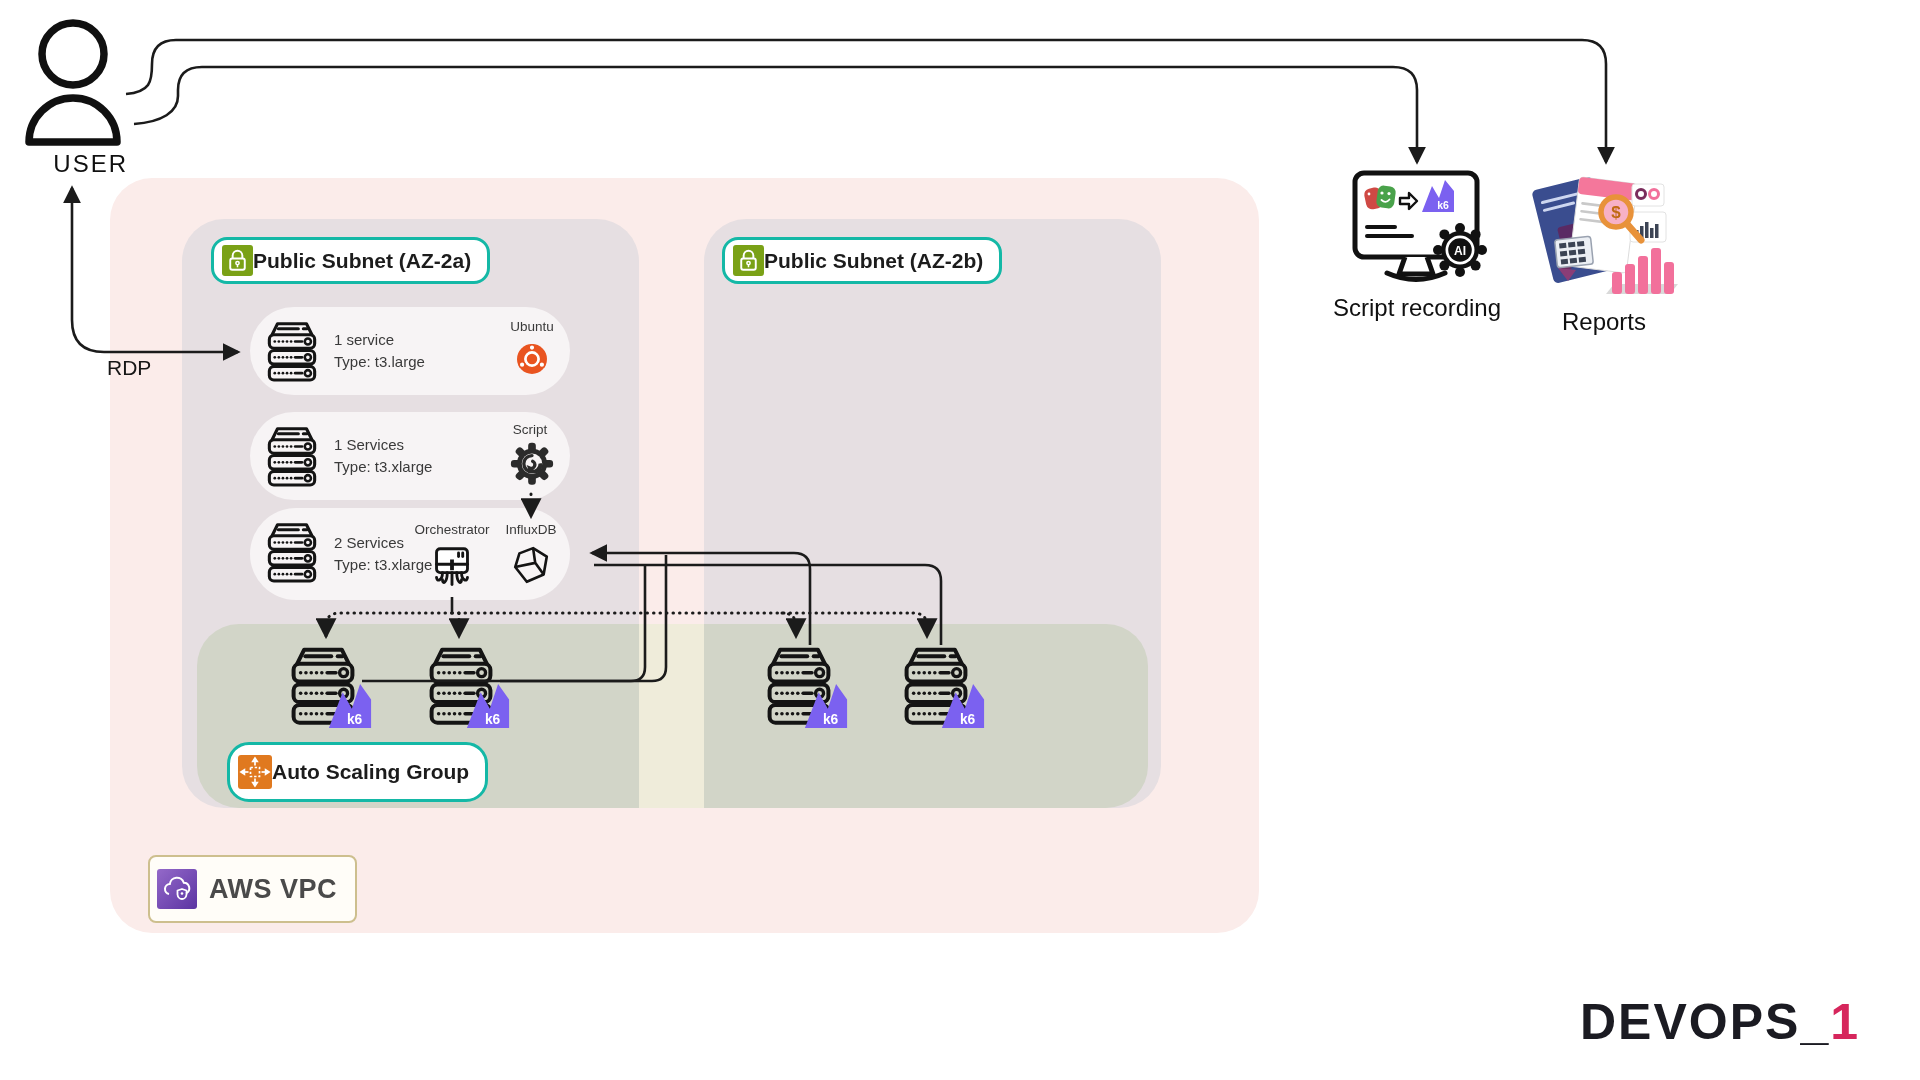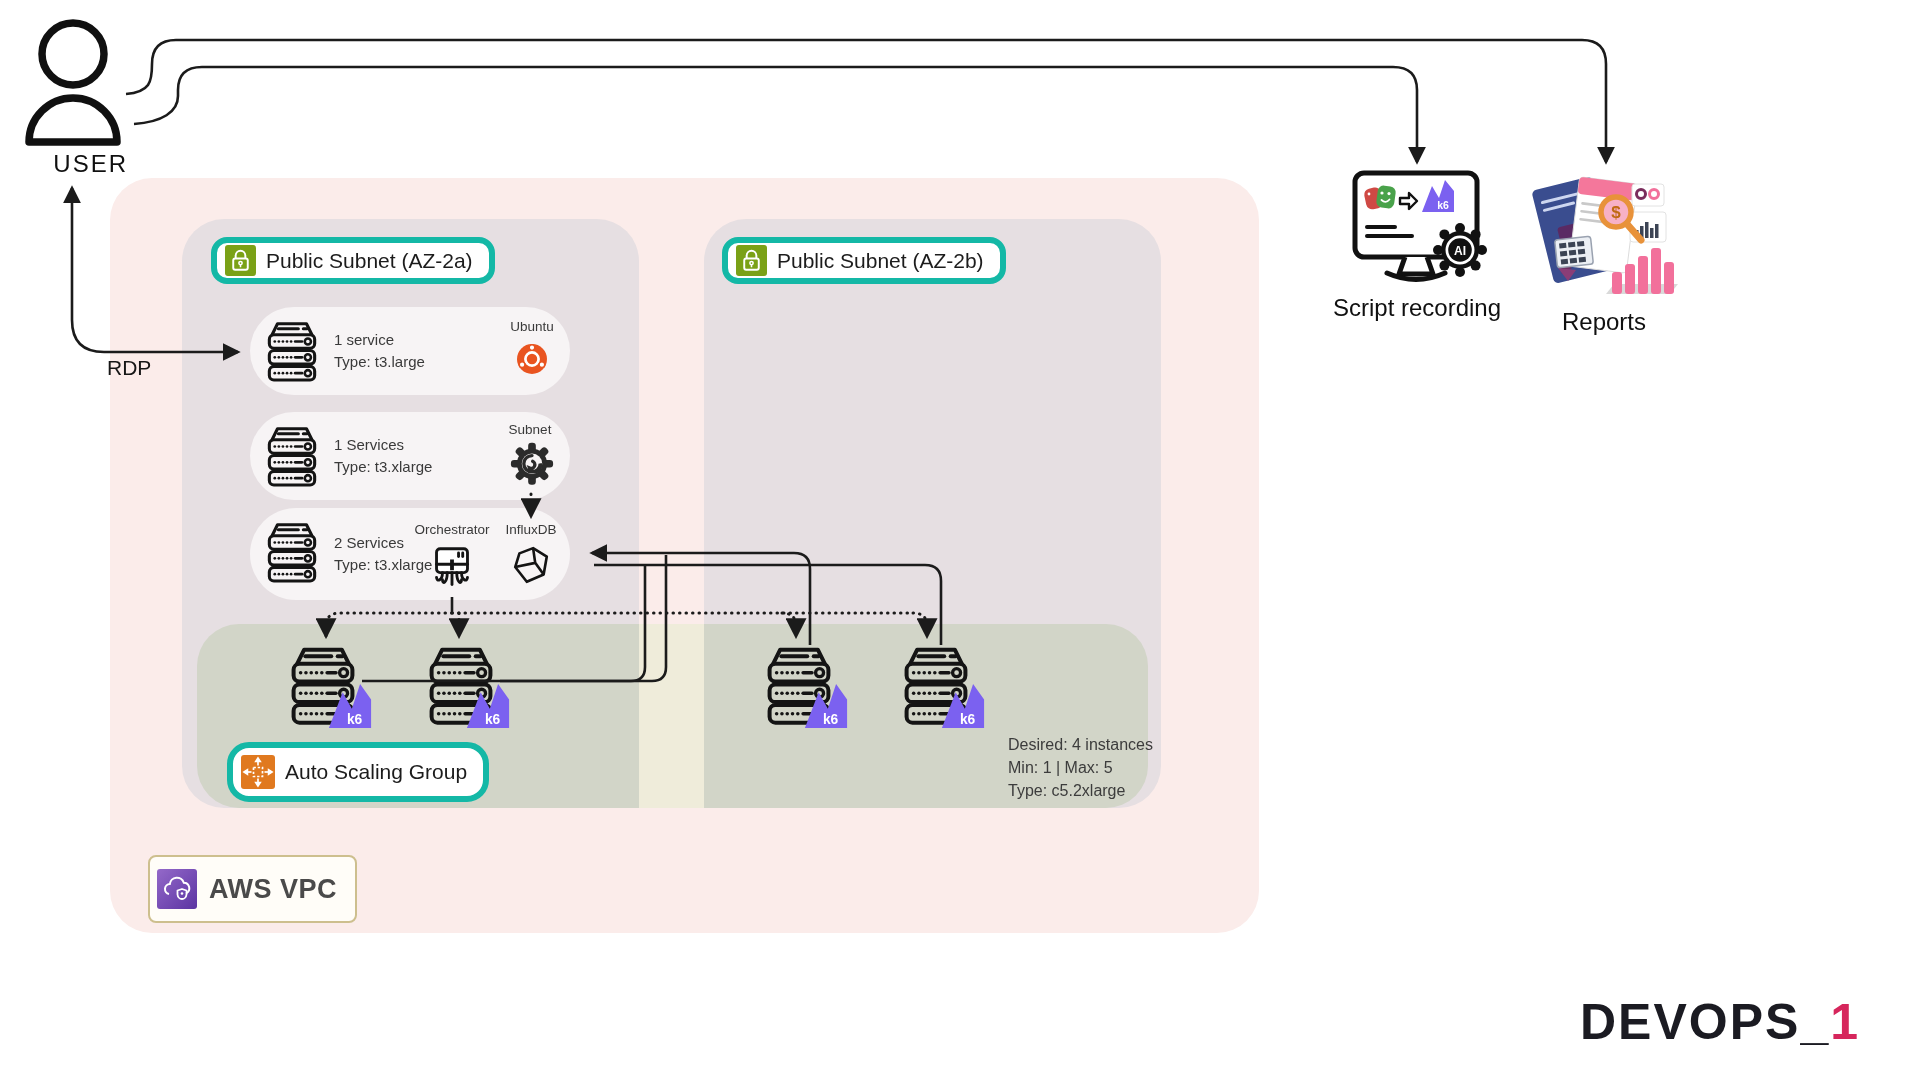--- a/index.html
+++ b/index.html
@@ -8,22 +8,22 @@
   .abs{position:absolute;}
   
   .vpc-box{left:110px;top:178px;width:1149px;height:755px;background:#fbecea;border-radius:42px;}
   .subnet{top:219px;width:457px;height:589px;background:#e6dfe2;border-radius:42px;}
   .subnet.a{left:182px;} .subnet.b{left:704px;}
   .asg-band{left:197px;top:624px;width:951px;height:184px;border-radius:42px;overflow:hidden;display:flex;}
   .asg-band .seg1{width:442px;height:100%;background:#d2d5c8;}
   .asg-band .seg2{width:65px;height:100%;background:#efecda;}
   .asg-band .seg3{width:444px;height:100%;background:#d2d5c8;}
   
-  .pill{display:flex;align-items:center;gap:10px;background:#fff;border:6px solid #14b8a6;border-radius:16px;
-        padding:0 16px 0 8px;height:47px;box-sizing:border-box;font-size:21px;font-weight:400;color:#1c1c1c;}
+  .pill{display:flex;align-items:center;background:#fff;border:3px solid #14b8a6;border-radius:16px;
+        padding:0 16px 0 8px;height:47px;box-sizing:border-box;font-size:21px;font-weight:700;color:#1c1c1c;}
   .pill-a{left:211px;top:237px;} .pill-b{left:722px;top:237px;}
   .asg-pill{left:227px;top:742px;height:60px;border-radius:22px;font-size:21px;}
   
   .card{left:250px;width:320px;background:#f7f4f5;border-radius:46px;}
   .card1{top:307px;height:88px;} .card2{top:412px;height:88px;} .card3{top:508px;height:92px;}
   .card .srv{position:absolute;left:13px;top:13px;width:58px;height:62px;}
   .card .ctext{position:absolute;left:84px;top:50%;transform:translateY(-50%);font-size:15px;line-height:1.45;color:#3a3a3a;}
   .badge-label{position:absolute;font-size:13.5px;color:#3a3a3a;text-align:center;}
   
   .big-srv{width:76px;height:80px;}
@@ -168,21 +168,21 @@
             <circle cx="26.5" cy="58.5" r="1.5" fill="#141414"></circle>
             <circle cx="31" cy="58.5" r="1.5" fill="#141414"></circle>
     <line x1="35.5" y1="58.5" x2="43" y2="58.5" stroke="#141414" stroke-width="3" stroke-linecap="round"></line>
     <circle cx="49.5" cy="58.5" r="3.4" fill="none" stroke="#141414" stroke-width="2.8"></circle>
   </g>
         </svg></div>
     <div class="ctext">
       <div>1 Services</div>
       <div>Type: t3.xlarge</div>
     </div>
-    <div class="badge-label" style="left:238px;top:10px;width:84px">Subnet</div>
+    <div class="badge-label" style="left:238px;top:10px;width:84px">Script</div>
     <svg class="abs" style="left:260px;top:30px" width="44" height="46" viewBox="-17 -17 34 36">
       <g fill="#2b2b2b">
         <g id="teeth">
           <rect x="-3" y="-16.5" width="6" height="8" rx="2.5"></rect>
           <rect x="-3" y="-16.5" width="6" height="8" rx="2.5" transform="rotate(45)"></rect>
           <rect x="-3" y="-16.5" width="6" height="8" rx="2.5" transform="rotate(90)"></rect>
           <rect x="-3" y="-16.5" width="6" height="8" rx="2.5" transform="rotate(135)"></rect>
           <rect x="-3" y="-16.5" width="6" height="8" rx="2.5" transform="rotate(180)"></rect>
           <rect x="-3" y="-16.5" width="6" height="8" rx="2.5" transform="rotate(225)"></rect>
           <rect x="-3" y="-16.5" width="6" height="8" rx="2.5" transform="rotate(270)"></rect>
@@ -437,25 +437,20 @@
         <line x1="17" y1="23.5" x2="17" y2="29"></line>
           <polygon points="17,31 14.8,27.6 19.2,27.6"></polygon>
         <line x1="10.5" y1="17" x2="5" y2="17"></line>
           <polygon points="3,17 6.4,14.8 6.4,19.2"></polygon>
         <line x1="23.5" y1="17" x2="29" y2="17"></line>
           <polygon points="31,17 27.6,14.8 27.6,19.2"></polygon>
       </g>
     </svg>
     <span>Auto Scaling Group</span>
   </div>
-  <div class="abs asg-details">
-    <div>Desired: 4 instances</div>
-    <div>Min: 1 | Max: 5</div>
-    <div>Type: c5.2xlarge</div>
-  </div>
 
   <div class="abs vpc-pill">
     <svg width="40" height="40" viewBox="0 0 40 40">
       <defs>
           <linearGradient id="vpcg" x1="0" y1="0" x2="1" y2="1">
         <stop offset="0" stop-color="#9469c9"></stop>
             <stop offset="1" stop-color="#5b34a2"></stop>
       </linearGradient>
         </defs>
       <rect width="40" height="40" rx="3" fill="url(#vpcg)"></rect>

